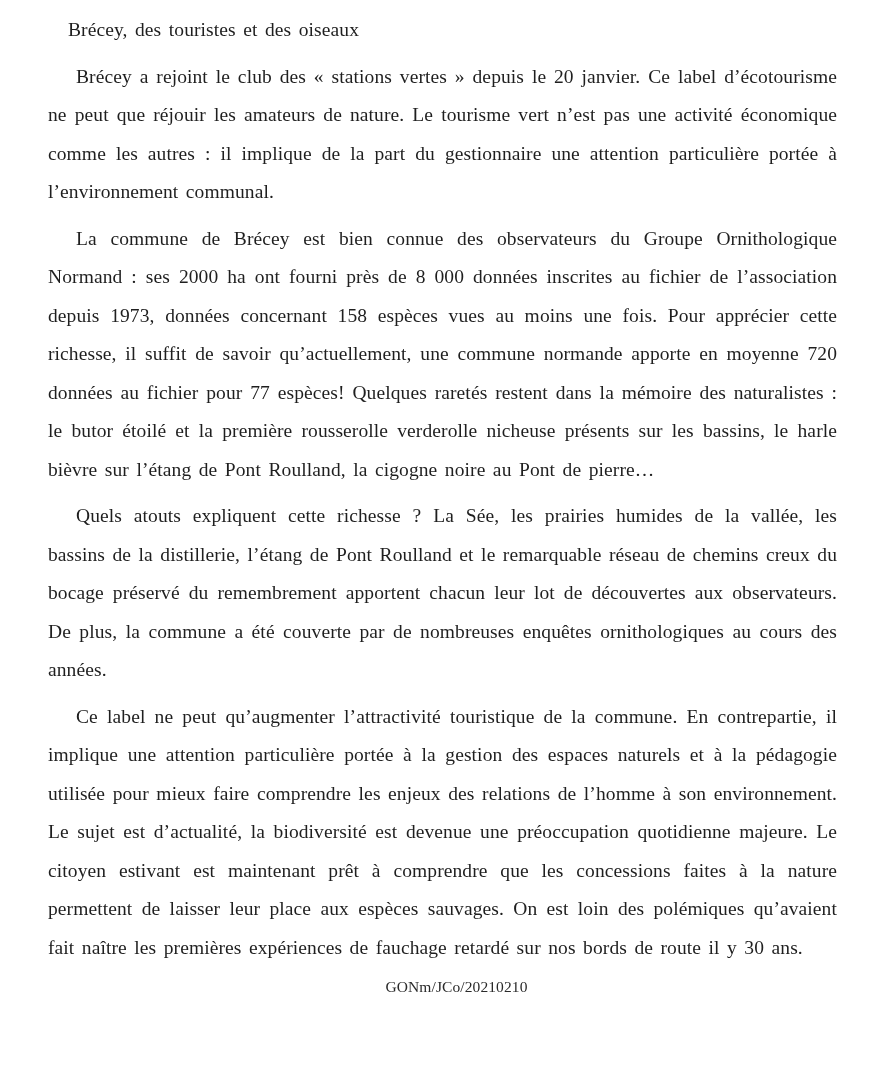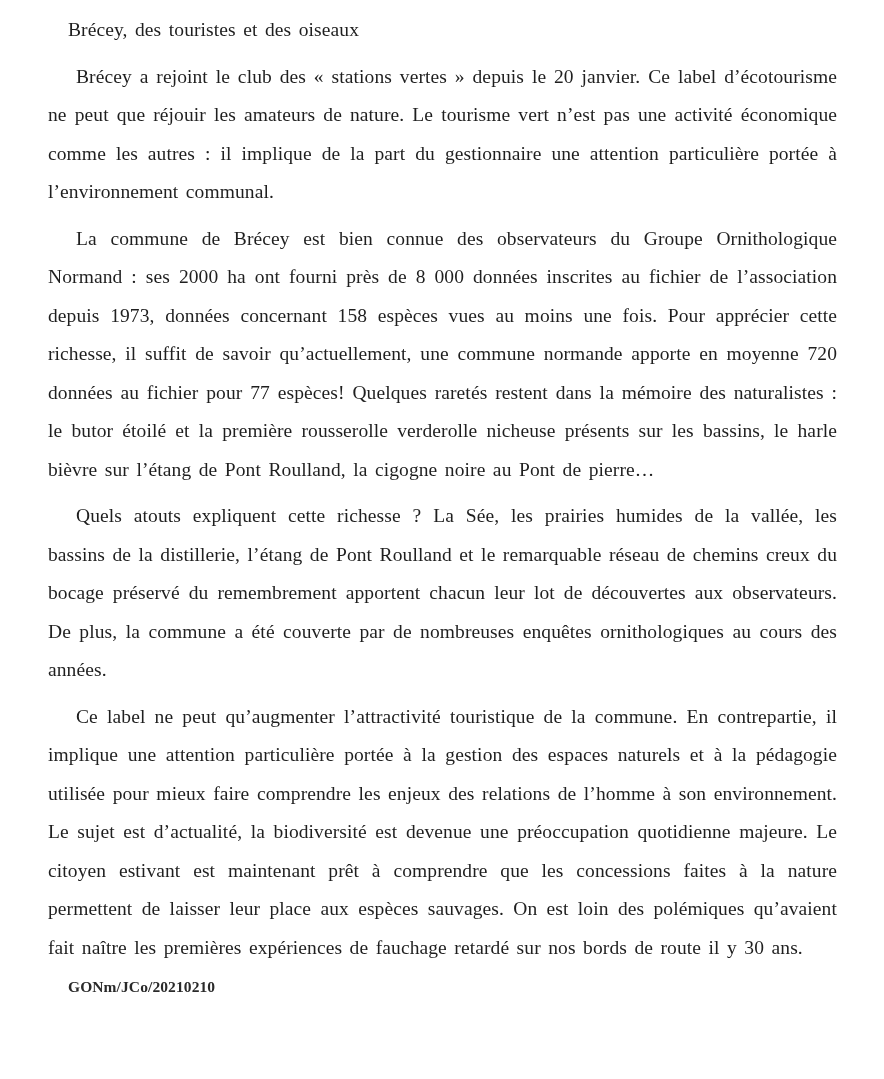--- a/index.html
+++ b/index.html
@@ -39,24 +39,23 @@
   }
   .doc-par {
     margin: 8px;
     text-indent: 28px;
   }
   .doc-footer {
     margin: 3px 0 0 0;
     padding-left: 28px;
     font-size: 15.5px;
     line-height: 24px;
-    text-align: left;
+    text-align: center;
     word-spacing: normal;
     color: #2a2a2a;
-    font-weight: bold;
   }
 </style>
 </head>
 <body>
 
 <div class="page">
   <div class="doc-text">
     <p class="doc-title">Brécey, des touristes et des oiseaux</p>
     <p class="doc-par">Brécey a rejoint le club des « stations vertes » depuis le 20 janvier. Ce label d’écotourisme ne peut que réjouir les amateurs de nature. Le tourisme vert n’est pas une activité économique comme les autres : il implique de la part du gestionnaire une attention particulière portée à l’environnement communal.</p>
     <p class="doc-par">La commune de Brécey est bien connue des observateurs du Groupe Ornithologique Normand : ses 2000 ha ont fourni près de 8&nbsp;000 données inscrites au fichier de l’association depuis 1973, données concernant 158 espèces vues au moins une fois. Pour apprécier cette richesse, il suffit de savoir qu’actuellement, une commune normande apporte en moyenne 720 données au fichier pour 77 espèces! Quelques raretés restent dans la mémoire des naturalistes : le butor étoilé et la première rousserolle verderolle nicheuse présents sur les bassins, le harle bièvre sur l’étang de Pont Roulland, la cigogne noire au Pont de pierre…</p>

